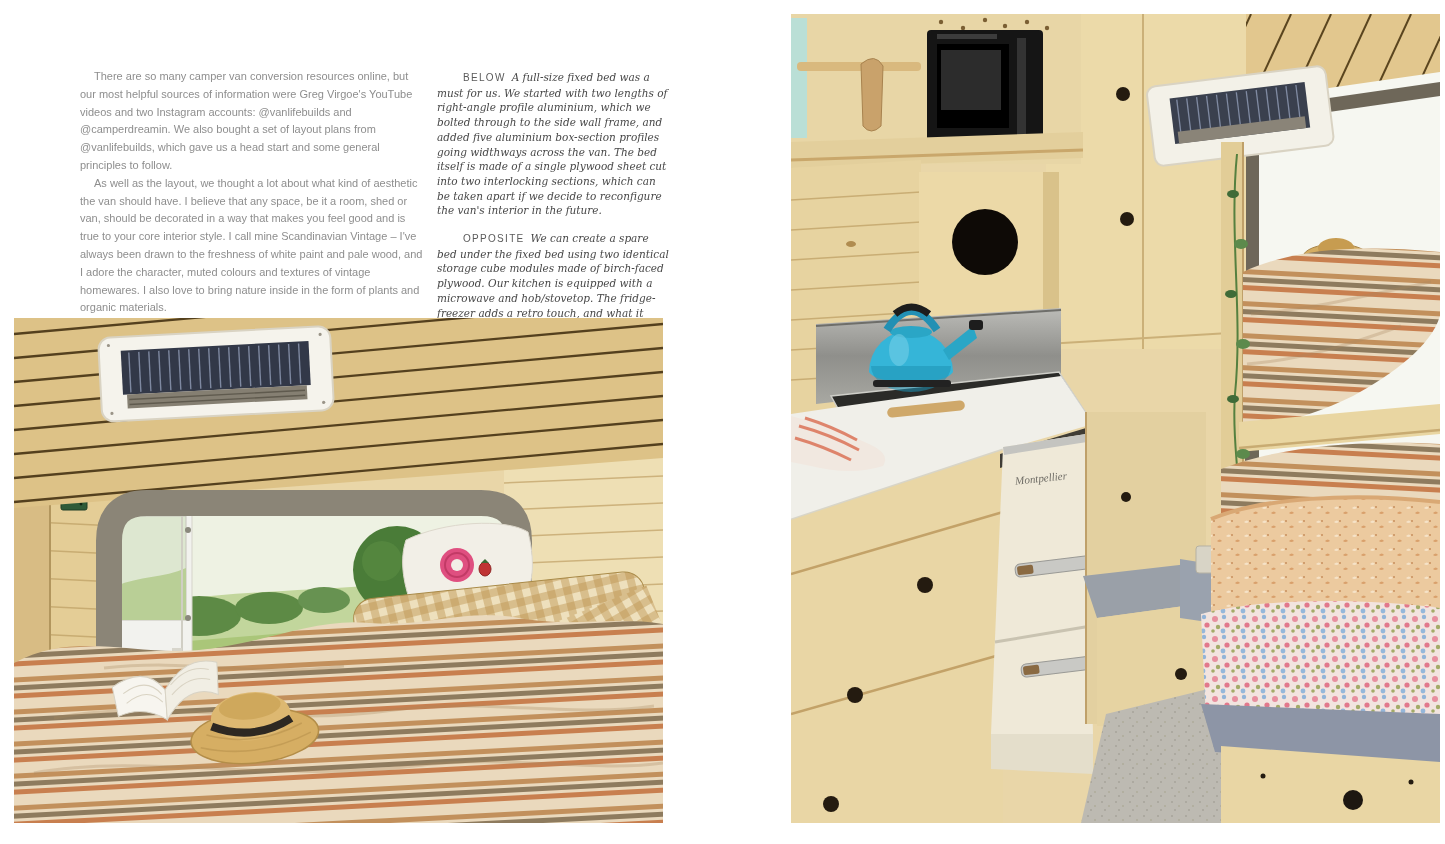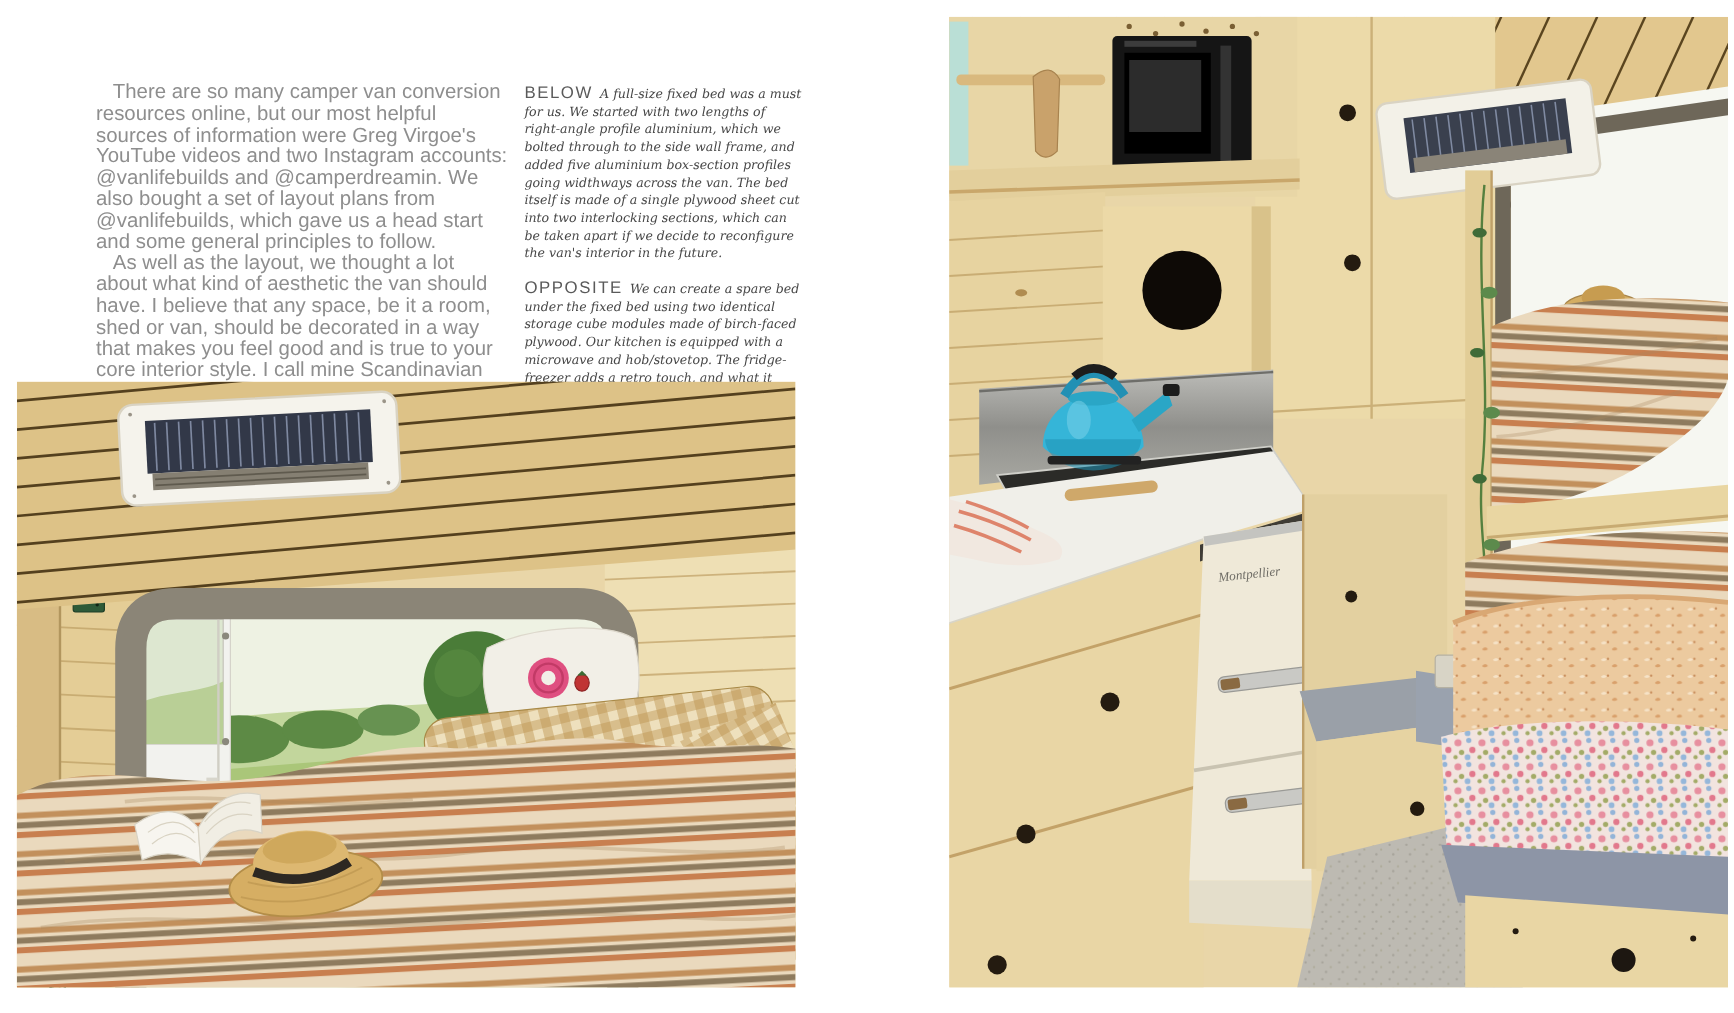--- a/index.html
+++ b/index.html
@@ -1,26 +1,26 @@
 <!DOCTYPE html>
 <html><head>
 <meta charset="utf-8">
 <style>
   html,body{margin:0;padding:0;background:#ffffff;}
   .spread{position:relative;width:1445px;height:844px;background:#ffffff;overflow:hidden;
           font-family:"Liberation Sans",sans-serif;}
   .body-col{position:absolute;left:80px;top:68px;width:343px;color:#8e8e8e;
-            font-size:17px;line-height:17.8px;}
+            font-size:11px;line-height:17.8px;}
   .body-col p{margin:0;text-indent:14px;}
   .caption-col{position:absolute;left:437px;top:70px;width:233px;color:#474747;
                font-family:"DejaVu Serif",serif;font-style:italic;
                font-size:10.5px;line-height:14.7px;}
   .caption-col p{margin:0 0 13px 0;}
   .cap-label{font-style:normal;font-family:"Liberation Sans",sans-serif;
-             font-size:14px;letter-spacing:1.3px;color:#5a5a5a;margin-right:6px;}
+             font-size:10px;letter-spacing:1.3px;color:#5a5a5a;margin-right:6px;margin-left:26px;}
   figure{margin:0;padding:0;position:absolute;}
   .left-photo{left:14px;top:318px;width:649px;height:505px;}
   .right-photo{left:791px;top:14px;width:649px;height:809px;}
   figure svg{display:block;}
 </style>
 </head>
 <body>
 
 <div class="spread">
 

